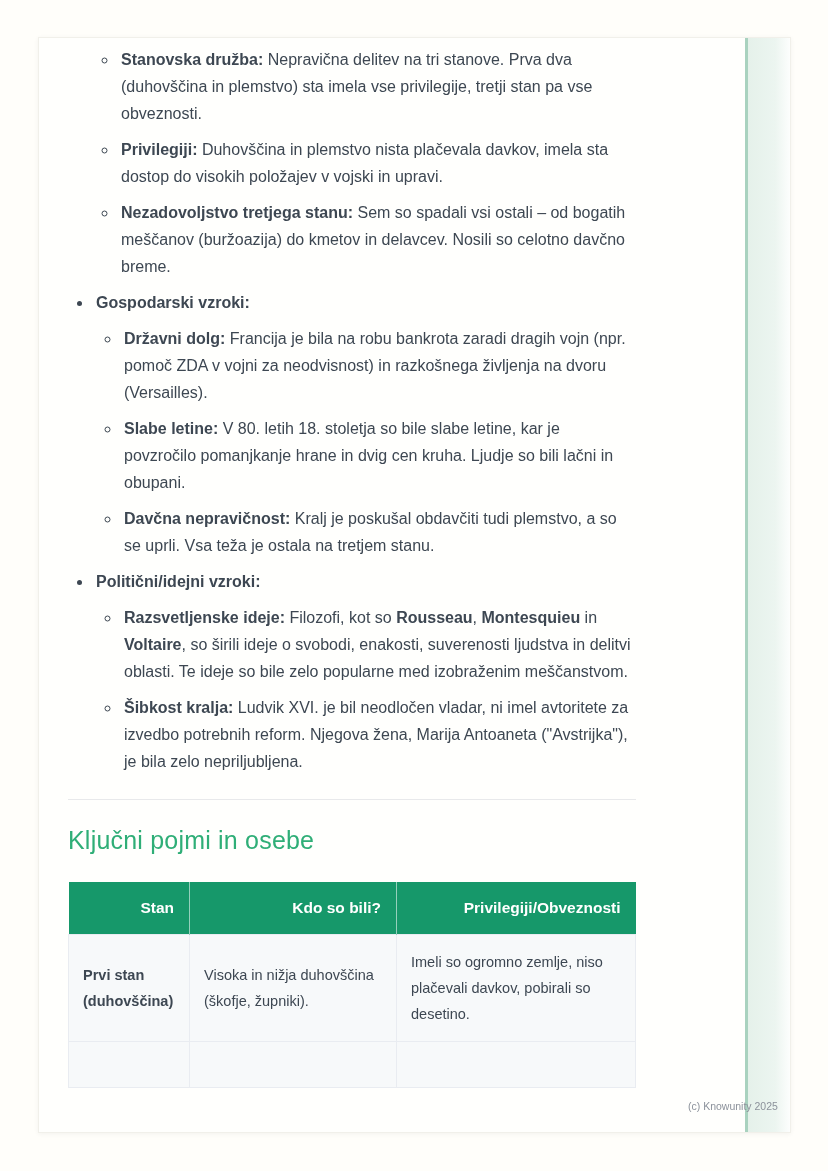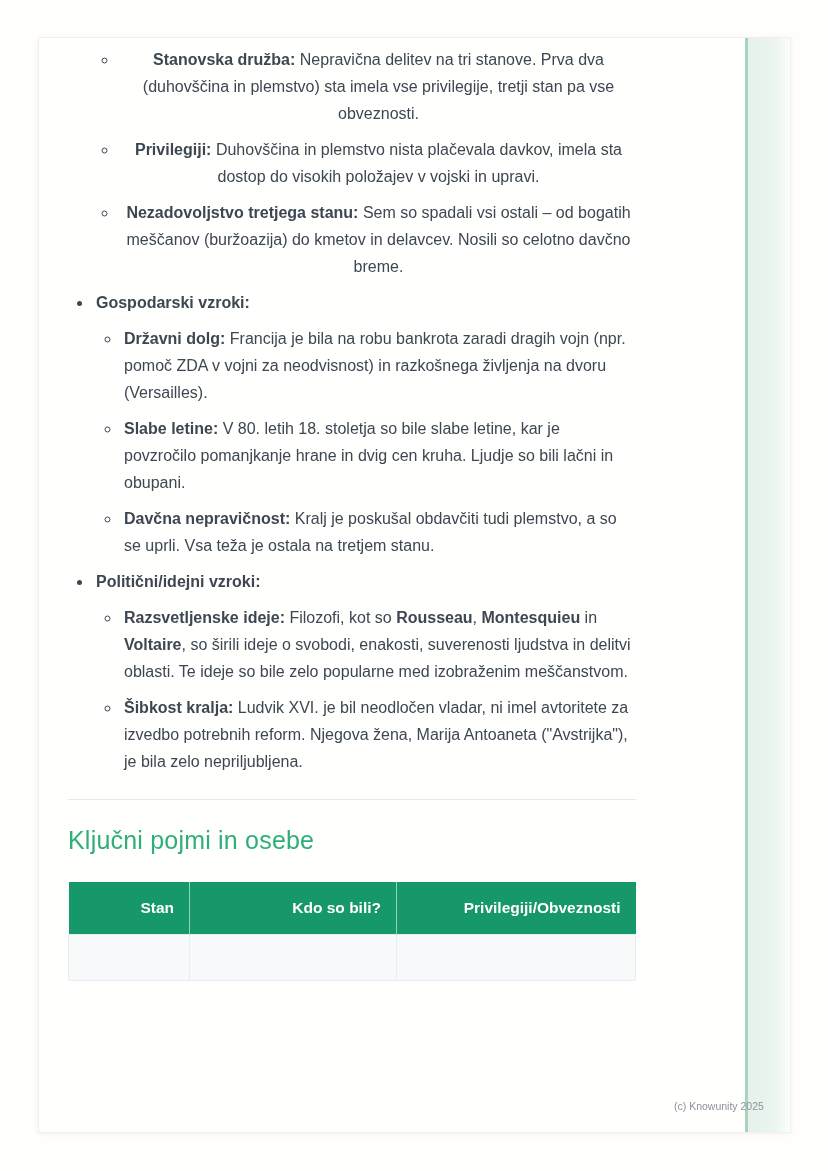--- a/index.html
+++ b/index.html
@@ -41,21 +41,21 @@
   .content{
     position:absolute;left:29px;top:8px;width:568px;
     color:var(--body-text);
     font-size:16px;line-height:27px;
     z-index:2;
   }
   ul.list{margin:0;padding:0 0 0 25px;list-style:disc;}
   ul.list.sub{list-style:circle;}
   ul.list li{margin-bottom:9px;padding-left:3px;}
   ul.list li::marker{color:var(--body-text);}
-  ul.intro{padding-left:50px;margin-bottom:9px;text-align:center;}
+  ul.intro{padding-left:50px;margin-bottom:9px;}
   ul.main > li > ul.sub{padding-left:25px;margin-top:9px;}
   .b{font-weight:700;}
   hr.divider{border:none;border-top:1px solid var(--divider);margin:24px 0 0 0;}
   h2.section-heading{
     color:var(--heading-green);
     font-size:25px;line-height:32px;
     font-weight:400;
     margin:24px 0 20px 0;
     letter-spacing:0.2px;
   }
@@ -81,21 +81,21 @@
   table.estates-table td{
     background:var(--table-row-bg);
     border:1px solid var(--table-border);
     padding:14px 14px;
     font-size:14.5px;line-height:26px;
     vertical-align:middle;
   }
   table.estates-table td.bold-cell{font-weight:700;}
   table.estates-table tr.partial td{height:46px;}
   .watermark{
-    position:absolute;left:674px;top:1100px;
+    position:absolute;left:688px;top:1100px;
     font-size:10.5px;line-height:12px;
     color:var(--watermark);
     z-index:3;
   }
 </style>
 </head>
 <body>
 
 <div class="page">
   <div class="content">
@@ -119,20 +119,25 @@
     <h2 class="section-heading">Ključni pojmi in osebe</h2>
     <table class="estates-table">
       <thead>
         <tr>
             <th>Stan</th>
             <th>Kdo so bili?</th>
             <th>Privilegiji/Obveznosti</th>
           </tr>
       </thead>
       <tbody>
+          <tr>
+            <td class="bold-cell">Prvi stan (duhovščina)</td>
+            <td>Visoka in nižja duhovščina (škofje, župniki).</td>
+            <td>Imeli so ogromno zemlje, niso plačevali davkov, pobirali so desetino.</td>
+          </tr>
           <tr class="partial">
             <td></td>
             <td></td>
             <td></td>
           </tr>
         </tbody>
     </table>
   </div>
   <div class="accent-strip"></div>
 </div>

